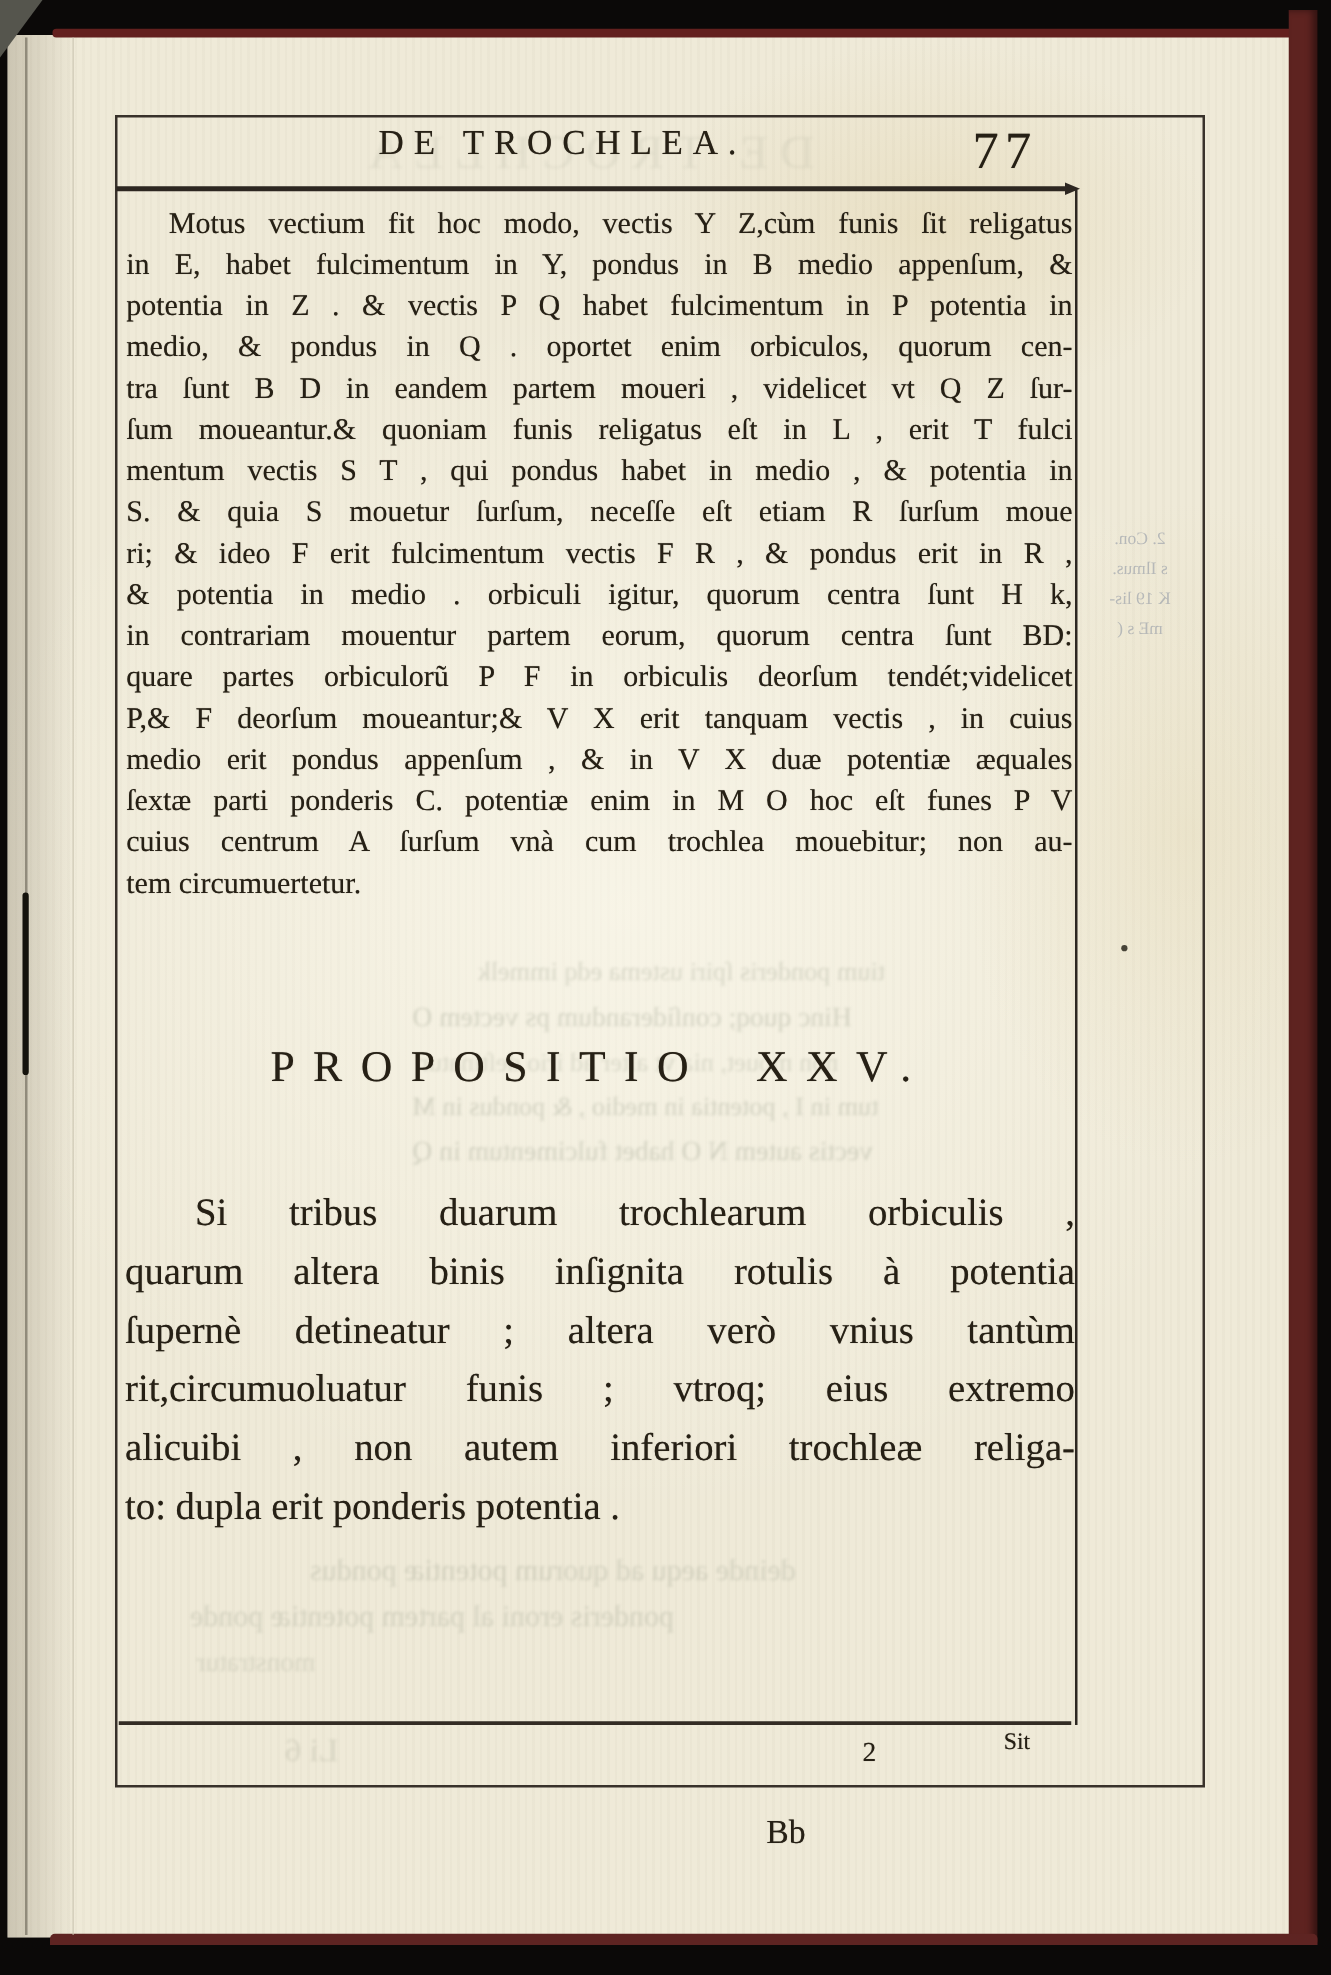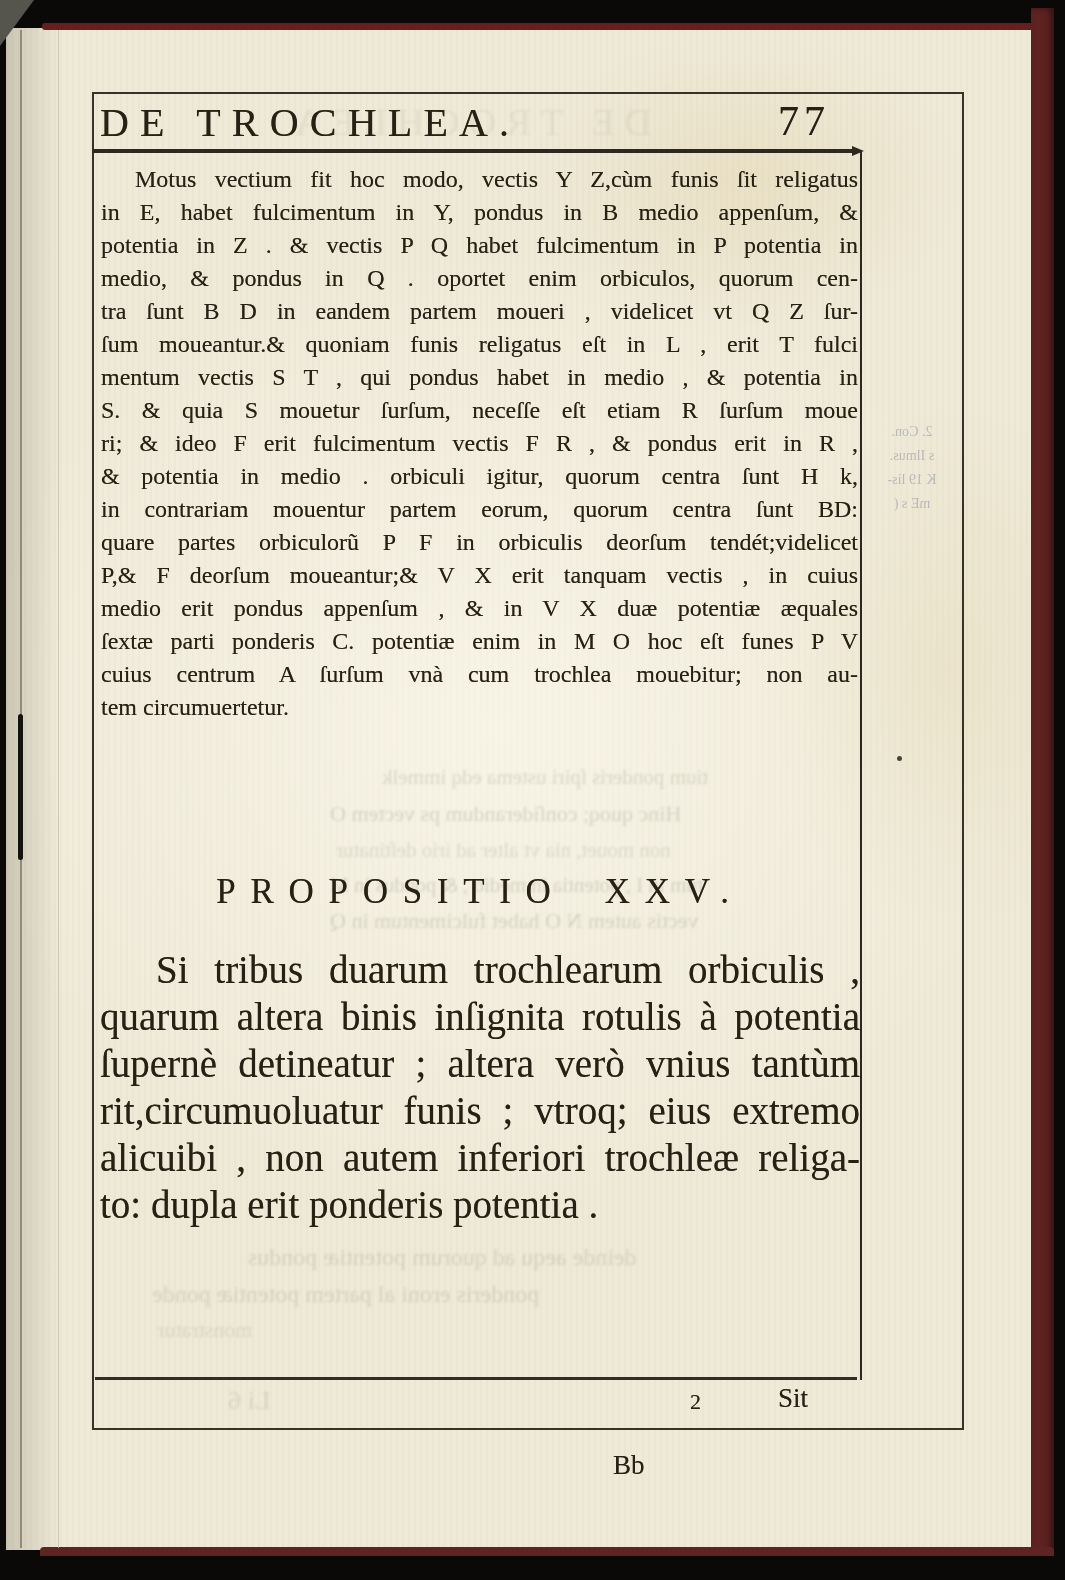--- a/index.html
+++ b/index.html
@@ -33,42 +33,42 @@
   .page-frame{position:absolute;left:92px;top:92px;width:872px;height:1338px;box-sizing:border-box;
       border:2px solid #38312a;}
   .header-rule{position:absolute;left:93px;top:149px;width:760px;height:4px;background:#2d2721;}
   .header-rule::after{content:"";position:absolute;right:-11px;top:-3px;width:0;height:0;
       border-left:12px solid #2d2721;border-top:5px solid transparent;border-bottom:5px solid transparent;}
   .column-divider{position:absolute;left:860px;top:152px;width:2px;height:1228px;background:#2d2721;}
   .footer-rule{position:absolute;left:95px;top:1377px;width:762px;height:3px;background:#332c24;}
 
   
   .ink{color:#262015;text-shadow:0 0 .6px rgba(38,30,18,.55);}
-  .header-title{position:absolute;left:100px;top:99px;width:700px;
-      font-size:40px;letter-spacing:.28em;white-space:nowrap;}
+  .header-title{position:absolute;left:100px;top:99px;width:700px;text-align:center;
+      font-size:28px;letter-spacing:.28em;white-space:nowrap;}
   .page-number{position:absolute;left:778px;top:97px;width:90px;font-size:42px;letter-spacing:.12em;}
 
   .body-paragraph{position:absolute;left:101px;top:163px;width:757px;}
   .body-paragraph div{height:33px;line-height:33px;font-size:24px;overflow:hidden;
       text-align:justify;text-align-last:justify;}
   .body-paragraph div:first-child{text-indent:34px;}
   .body-paragraph div:last-child{text-align-last:left;}
 
-  .proposition-heading{position:absolute;left:100px;top:872px;width:760px;text-align:center;
+  .proposition-heading{position:absolute;left:100px;top:834px;width:760px;text-align:center;
       font-size:35px;letter-spacing:.42em;word-spacing:.45em;white-space:nowrap;}
 
   .proposition-paragraph{position:absolute;left:100px;top:946px;width:760px;}
-  .proposition-paragraph div{height:47px;line-height:47px;font-size:39px;overflow:hidden;
+  .proposition-paragraph div{height:47px;line-height:47px;font-size:31px;overflow:hidden;
       text-align:justify;text-align-last:justify;}
   .proposition-paragraph div:first-child{text-indent:56px;}
   .proposition-paragraph div:last-child{text-align-last:left;}
 
   .signature-mark{position:absolute;left:613px;top:1450px;font-size:27px;}
   .signature-number{position:absolute;left:690px;top:1389px;font-size:22px;}
-  .catchword{position:absolute;left:778px;top:1383px;font-size:27px;}
+  .catchword{position:absolute;left:803px;top:1383px;font-size:19px;}
 
   
   .ghost{position:absolute;transform:scaleX(-1);filter:blur(1.1px);color:#8e927f;
       white-space:nowrap;pointer-events:none;}
   .ghost-header{left:285px;top:100px;font-size:38px;letter-spacing:.25em;opacity:.13;}
   .ghost-mid div, .ghost-bottom div{position:absolute;transform:scaleX(-1);filter:blur(1.1px);
       color:#959a87;white-space:nowrap;}
   .ghost-mid div:nth-child(1){left:382px;top:765px;font-size:21px;opacity:.30;}
   .ghost-mid div:nth-child(2){left:330px;top:801px;font-size:22px;opacity:.33;}
   .ghost-mid div:nth-child(3){left:336px;top:838px;font-size:21px;opacity:.27;}

